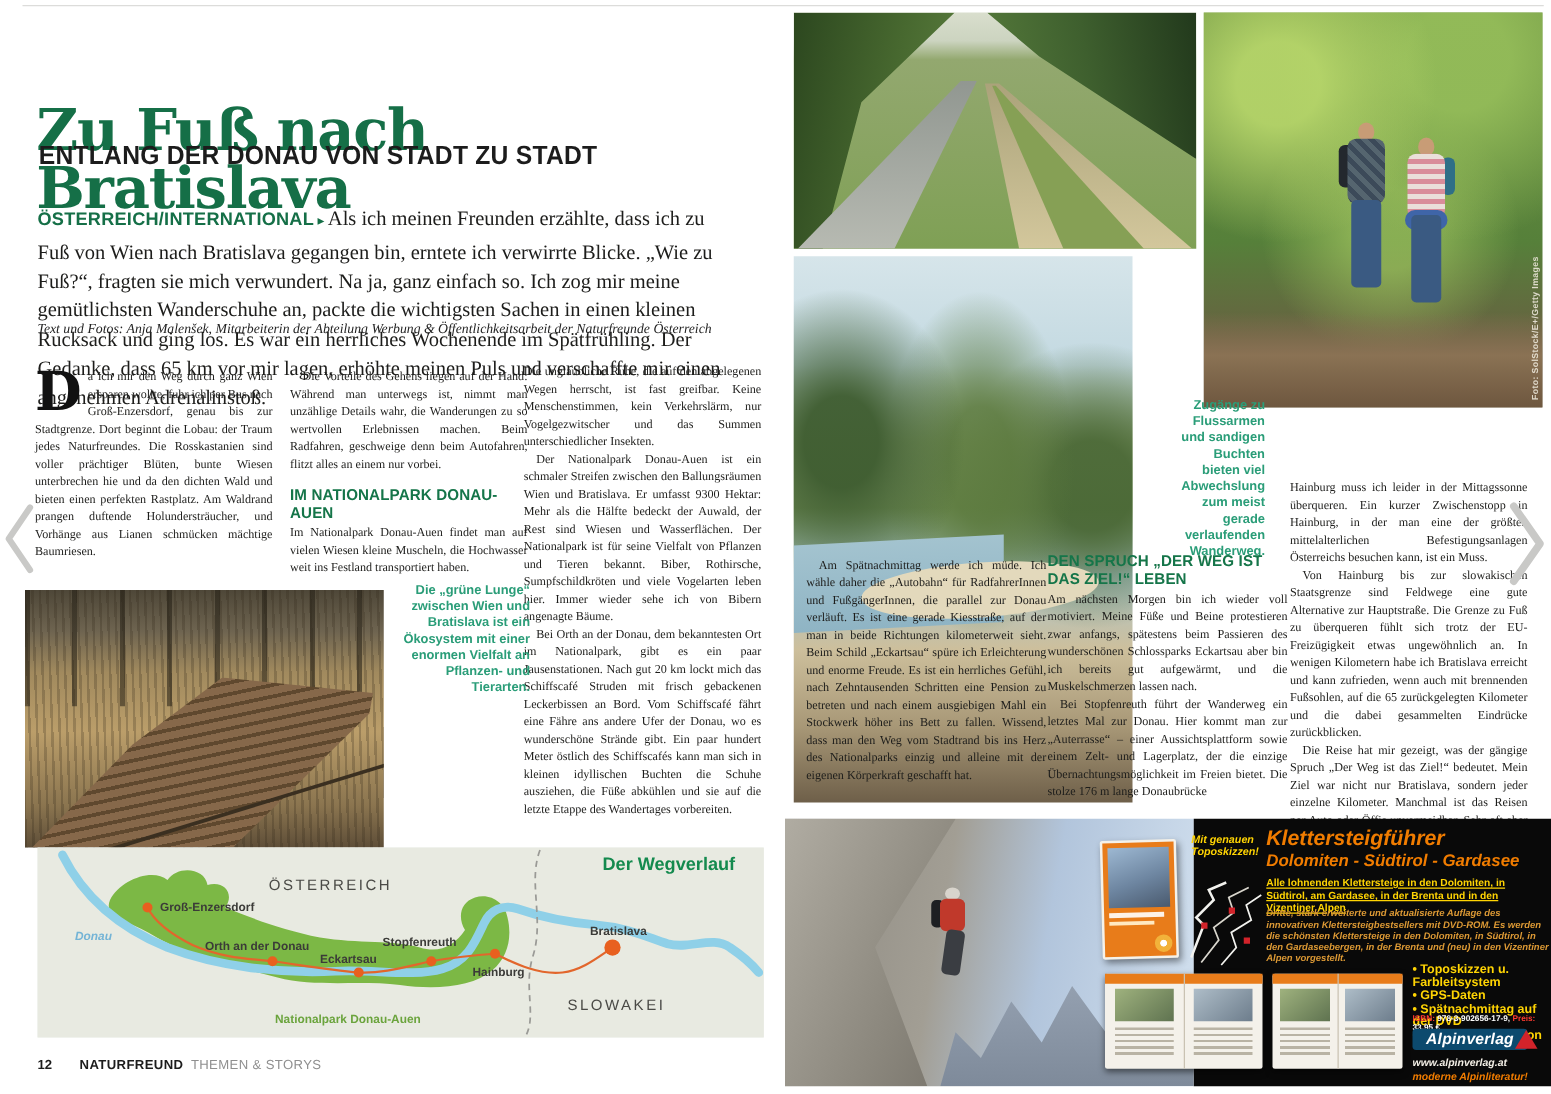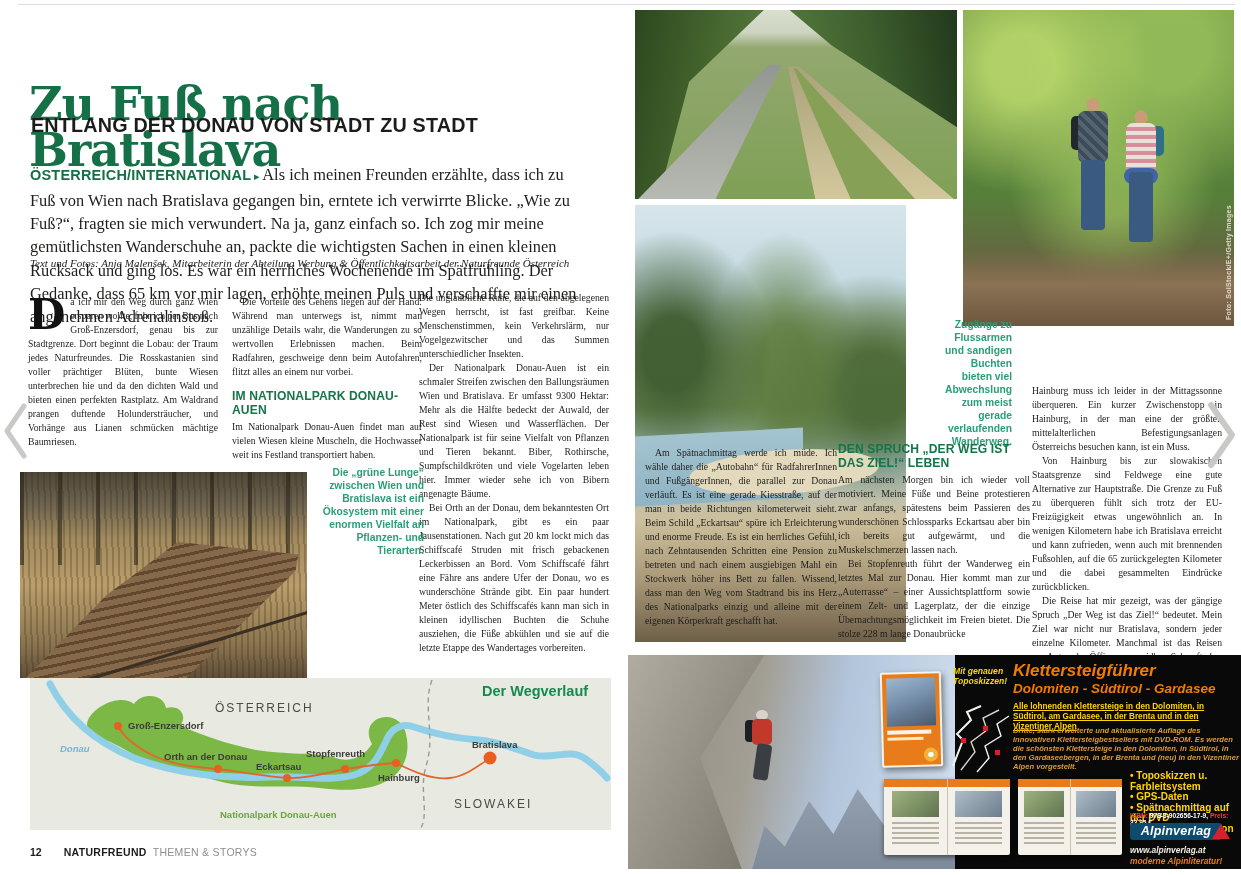--- a/index.html
+++ b/index.html
@@ -288,21 +288,21 @@
 
   <div class="abs caption" style="left:938px;top:318px;width:74px;">Zugänge zu Flussarmen und sandigen Buchten bieten viel Abwechslung zum meist gerade verlaufenden Wanderweg.</div>
 
   <div class="abs bodycol" style="left:645px;top:446px;width:192px;">
     <p class="ind">Am Spätnachmittag werde ich müde. Ich wähle daher die „Autobahn“ für RadfahrerInnen und FußgängerInnen, die parallel zur Donau verläuft. Es ist eine gerade Kiesstraße, auf der man in beide Richtungen kilometerweit sieht. Beim Schild „Eckartsau“ spüre ich Erleichterung und enorme Freude. Es ist ein herrliches Gefühl, nach Zehntausenden Schritten eine Pension zu betreten und nach einem ausgiebigen Mahl ein Stockwerk höher ins Bett zu fallen. Wissend, dass man den Weg vom Stadtrand bis ins Herz des Nationalparks einzig und alleine mit der eigenen Körperkraft geschafft hat.</p>
   </div>
 
   <div class="abs bodycol" style="left:838px;top:442px;width:192px;">
     <p class="greenhead" style="margin-top:0 !important;">DEN SPRUCH „DER WEG IST DAS ZIEL!“ LEBEN</p>
     <p>Am nächsten Morgen bin ich wieder voll motiviert. Meine Füße und Beine protestieren zwar anfangs, spätestens beim Passieren des wunderschönen Schlossparks Eckartsau aber bin ich bereits gut aufgewärmt, und die Muskelschmerzen lassen nach.</p>
-    <p class="ind">Bei Stopfenreuth führt der Wanderweg ein letztes Mal zur Donau. Hier kommt man zur „Auterrasse“ – einer Aussichtsplattform sowie einem Zelt- und Lagerplatz, der die einzige Übernachtungsmöglichkeit im Freien bietet. Die stolze 228 m lange Donaubrücke</p>
+    <p class="ind">Bei Stopfenreuth führt der Wanderweg ein letztes Mal zur Donau. Hier kommt man zur „Auterrasse“ – einer Aussichtsplattform sowie einem Zelt- und Lagerplatz, der die einzige Übernachtungsmöglichkeit im Freien bietet. Die stolze 176 m lange Donaubrücke</p>
   </div>
 
   <div class="abs bodycol" style="left:1032px;top:345px;width:190px;margin-top:39px;">
     <p>Hainburg muss ich leider in der Mittagssonne überqueren. Ein kurzer Zwischenstopp in Hainburg, in der man eine der größten mittelalterlichen Befestigungsanlagen Österreichs besuchen kann, ist ein Muss.</p>
     <p class="ind">Von Hainburg bis zur slowakischen Staatsgrenze sind Feldwege eine gute Alternative zur Hauptstraße. Die Grenze zu Fuß zu überqueren fühlt sich trotz der EU-Freizügigkeit etwas ungewöhnlich an. In wenigen Kilometern habe ich Bratislava erreicht und kann zufrieden, wenn auch mit brennenden Fußsohlen, auf die 65 zurückgelegten Kilometer und die dabei gesammelten Eindrücke zurückblicken.</p>
     <p class="ind"><span>Die Reise hat mir gezeigt, was der gängige Spruch „Der Weg ist das Ziel!“ bedeutet. Mein Ziel war nicht nur Bratislava, sondern jeder einzelne Kilometer. Manchmal ist das Reisen per Auto oder Öffis unvermeidbar. Sehr oft aber sind Fußmärsche viel zeitsparender, ökologischer, gesünder und voller bereichernder Erlebnisse.</span> <span class="endmark">■</span></p>
   </div>
 
   <div class="photo ph-climb">
     <div class="peaks"></div>

